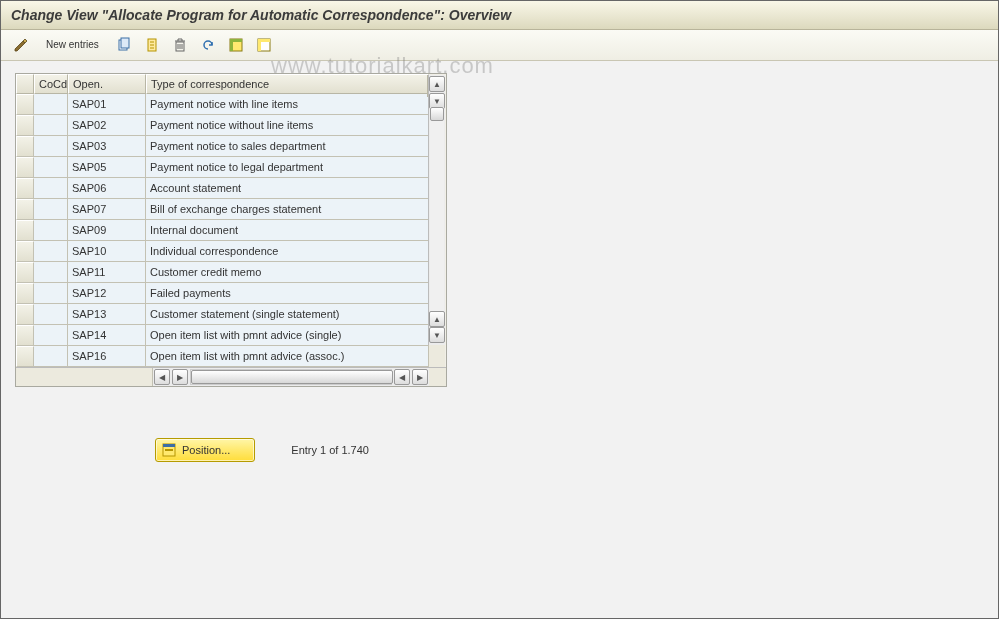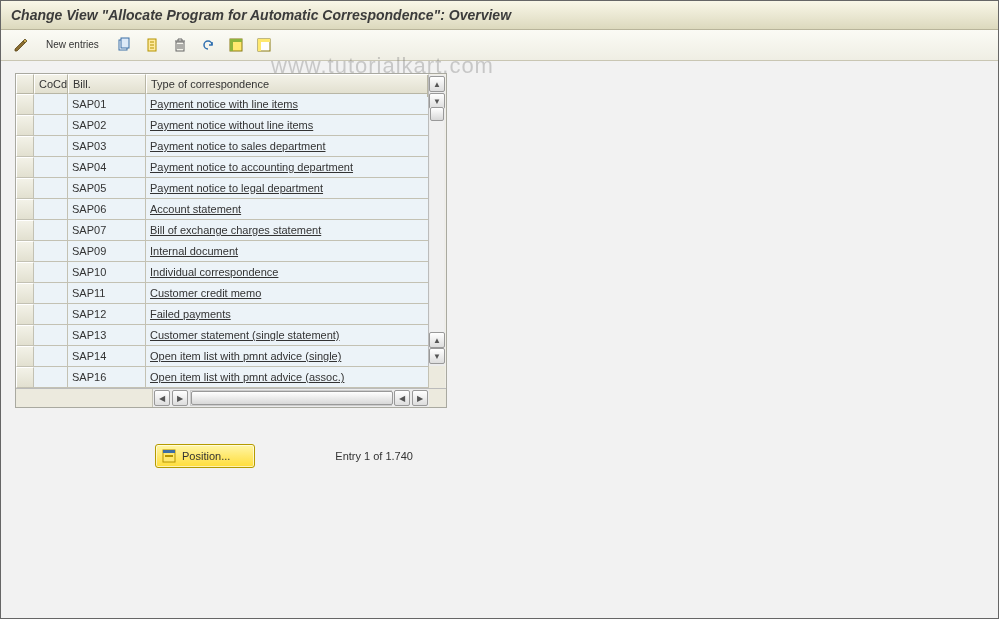--- a/index.html
+++ b/index.html
@@ -110,21 +110,21 @@
     font-size: 11px;
   }
   .grid td.rowsel {
     background: linear-gradient(#f3f2e8, #e2e0d0);
     border-left: 1px solid #fff;
     border-top: 1px solid #fff;
     padding:0;
   }
   .grid td.cocd { background:#ecf3f8; }
   .grid td.corr { color:#333; }
-  .grid td.type { color:#333;text-decoration:underline; }
+  .grid td.type { color:#333; }
 
   
   .vscroll {
     position: absolute;
     top: 1px; right: 1px; bottom: 22px;
     width: 16px;
     background: #ececec;
     border-left: 1px solid #bbb;
   }
   .vscroll .arrow, .hscroll .arrow {
@@ -169,22 +169,22 @@
     display:flex; align-items:center;
   }
   .hscroll .spacer-left { width:136px; height:100%; background:#eceade; border-right:1px solid #c3c1b3; }
   .hscroll .arrow { margin:0 1px; }
   .hscroll .track { flex:1; height:14px; margin:0 1px; background:#f0f0f0; border:1px solid #ccc; position:relative; }
   .hscroll .thumb { position:absolute; top:0; bottom:0; left:0; width:40px; background:linear-gradient(#fff,#d8d8d8); border:1px solid #999; border-radius:2px; }
   .hscroll .spacer-right { width:17px; height:100%; background:#eceade; }
 
   
   .footer-row {
-    display:flex; align-items:center; gap: 80px;
-    margin-top: 36px; margin-left: 140px;
+    display:flex; align-items:center; gap: 36px;
+    margin-top: 51px; margin-left: 140px;
   }
   .position-btn {
     display:inline-flex; align-items:center; gap:6px;
     height:22px; padding:0 24px 0 6px;
     background:linear-gradient(#fff6a8,#ffe96f 50%,#ffdd3a);
     border:1px solid #b59b00;
     border-radius:3px;
     box-shadow: inset 0 0 0 1px #fff9;
     cursor:pointer;
     font-size:11px; color:#333;
@@ -278,21 +278,21 @@
           <colgroup>
             <col style="width:18px">
             <col style="width:34px">
             <col style="width:78px">
             <col>
           </colgroup>
           <thead>
             <tr>
               <th class="icon-th"></th>
               <th>CoCd</th>
-              <th>Bill.</th>
+              <th>Open.</th>
               <th>Type of correspondence</th>
             </tr>
           </thead>
           <tbody id="tbody">
               <tr>
                 <td class="rowsel"></td>
                 <td class="cocd"></td>
                 <td class="corr">SAP01</td>
                 <td class="type">Payment notice with line items</td>
               </tr>
@@ -300,26 +300,20 @@
                 <td class="rowsel"></td>
                 <td class="cocd"></td>
                 <td class="corr">SAP02</td>
                 <td class="type">Payment notice without line items</td>
               </tr>
               <tr>
                 <td class="rowsel"></td>
                 <td class="cocd"></td>
                 <td class="corr">SAP03</td>
                 <td class="type">Payment notice to sales department</td>
-              </tr>
-              <tr>
-                <td class="rowsel"></td>
-                <td class="cocd"></td>
-                <td class="corr">SAP04</td>
-                <td class="type">Payment notice to accounting department</td>
               </tr>
               <tr>
                 <td class="rowsel"></td>
                 <td class="cocd"></td>
                 <td class="corr">SAP05</td>
                 <td class="type">Payment notice to legal department</td>
               </tr>
               <tr>
                 <td class="rowsel"></td>
                 <td class="cocd"></td>

